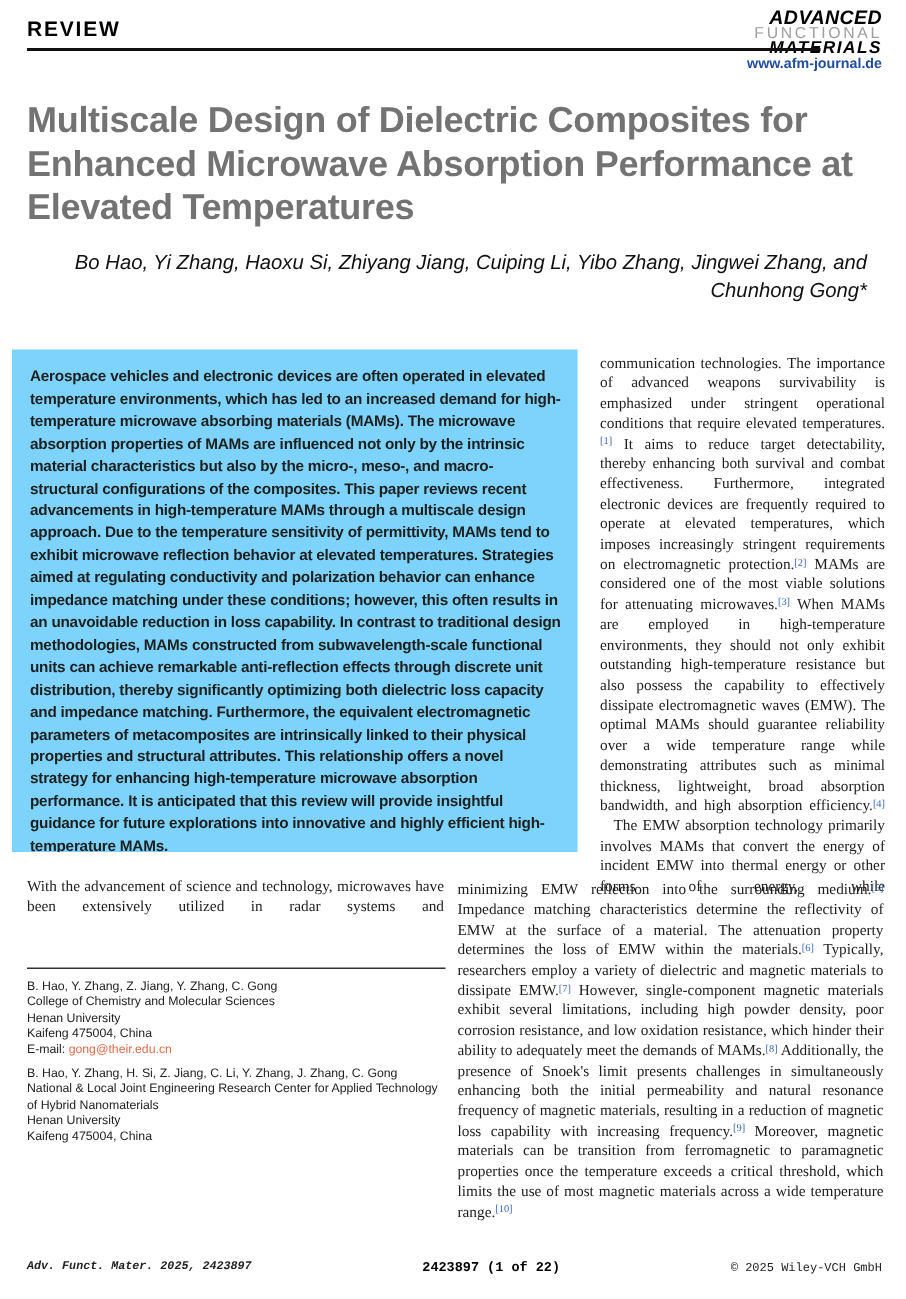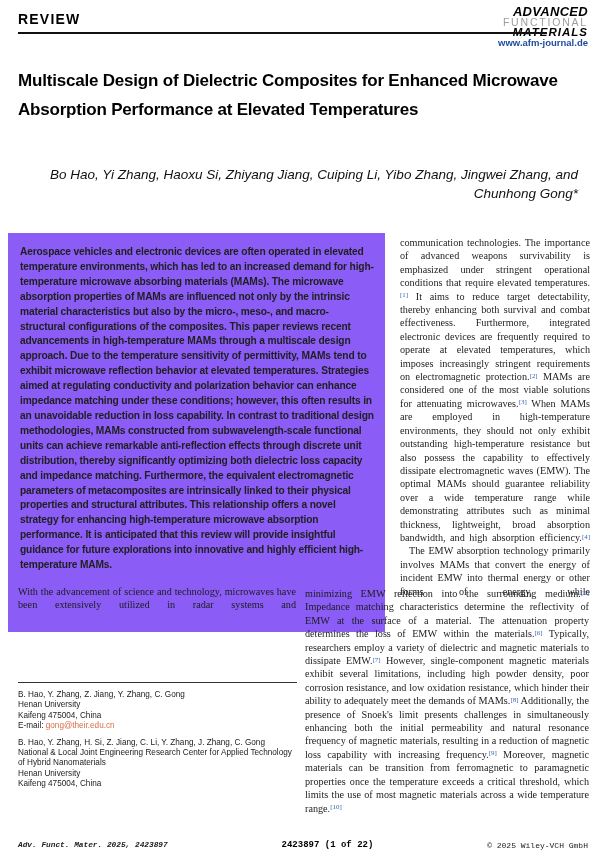--- a/index.html
+++ b/index.html
@@ -25,31 +25,31 @@
   .logo-l3 { font-size:11.5px; font-weight:800; font-style:italic; letter-spacing:1px; color:#000; line-height:11px; }
   .journal-url {
     position:absolute; right:16px; top:37px;
     font-family:"Liberation Sans", sans-serif; font-weight:700; font-size:9.5px;
     color:#1f4da0; text-decoration:none;
   }
   
   .title {
     position:absolute; left:18px; top:66px; width:568px;
     font-family:"Liberation Sans", sans-serif; font-weight:700;
-    font-size:17px; line-height:29px; letter-spacing:-.2px; color:#000000;
+    font-size:24px; line-height:29px; letter-spacing:-.2px; color:#737373;
   }
   .authors {
     position:absolute; left:18px; top:165px; width:560px;
     font-family:"Liberation Sans", sans-serif; font-style:italic;
     font-size:13.5px; line-height:19px; color:#111;text-align:right;
   }
   
   .abstract-box {
-    position:absolute; left:8px; top:233px; width:377px; height:399px;
-    background:#8b5cf6; overflow:hidden;
+    position:absolute; left:8px; top:233px; width:377px; height:335px;
+    background:#7dd3fc; overflow:hidden;
   }
   .abstract-text {
     margin:12px 11px 0 12px;
     font-family:"Liberation Sans", sans-serif; font-weight:700;
     font-size:10.2px; line-height:14.9px; letter-spacing:-.15px; color:#1f1f1f;
   }
   
   .body-p {
     font-size:10.2px; line-height:13.4px; text-align:justify; color:#1c1c1c;
   }
@@ -58,21 +58,21 @@
   .body-p sup { color:#3a66b3; font-size:0.68em; line-height:0; position:relative; top:-0.35em; vertical-align:baseline; }
   .col-narrow  { position:absolute; left:400px; top:236px; width:190px; }
   .col-left2   { position:absolute; left:18px;  top:585px; width:278px; }
   .col-right2  { position:absolute; left:305px; top:587px; width:284px; }
   .section-heading {
     font-family:"Liberation Sans", sans-serif; font-weight:700;
     font-size:12.5px; color:#0d0d0d; margin-bottom:11px;
   }
   
   .footnote-block {
-    position:absolute; left:18px; top:682px; width:279px;
+    position:absolute; left:18px; top:645px; width:279px;
     font-family:"Liberation Sans", sans-serif; font-size:8.2px; line-height:10.4px; color:#222;
   }
   .fn-rule { border-top:1.3px solid #333; margin-bottom:7px; }
   .fn-group { margin-bottom:6px; }
   .fn-email-link { color:#db6d4a; text-decoration:none; }
   .orcid-row { display:flex; gap:5px; margin:7px 0 9px; }
   .orcid-icon {
     flex:none; width:13px; height:13px; border-radius:50%;
     background:#b5bab5; color:#fff; font:italic 700 7px "Liberation Sans", sans-serif;
     display:flex; align-items:center; justify-content:center; margin-top:1px;
@@ -116,20 +116,21 @@
   </div>
 
   <div class="col-left2">
     <p class="body-p cont">With the advancement of science and technology, microwaves have been extensively utilized in radar systems and</p>
   </div>
 
   <div class="footnote-block">
     <div class="fn-rule"></div>
     <div class="fn-group">
       <div>B. Hao, Y. Zhang, Z. Jiang, Y. Zhang, C. Gong</div>
+      <div>College of Chemistry and Molecular Sciences</div>
       <div>Henan University</div>
       <div>Kaifeng 475004, China</div>
       <div><span>E-mail: </span><a class="fn-email-link" href="#">gong@their.edu.cn</a></div>
     </div>
     <div class="fn-group">
       <div>B. Hao, Y. Zhang, H. Si, Z. Jiang, C. Li, Y. Zhang, J. Zhang, C. Gong</div>
       <div>National &amp; Local Joint Engineering Research Center for Applied Technology</div>
       <div>of Hybrid Nanomaterials</div>
       <div>Henan University</div>
       <div>Kaifeng 475004, China</div>

